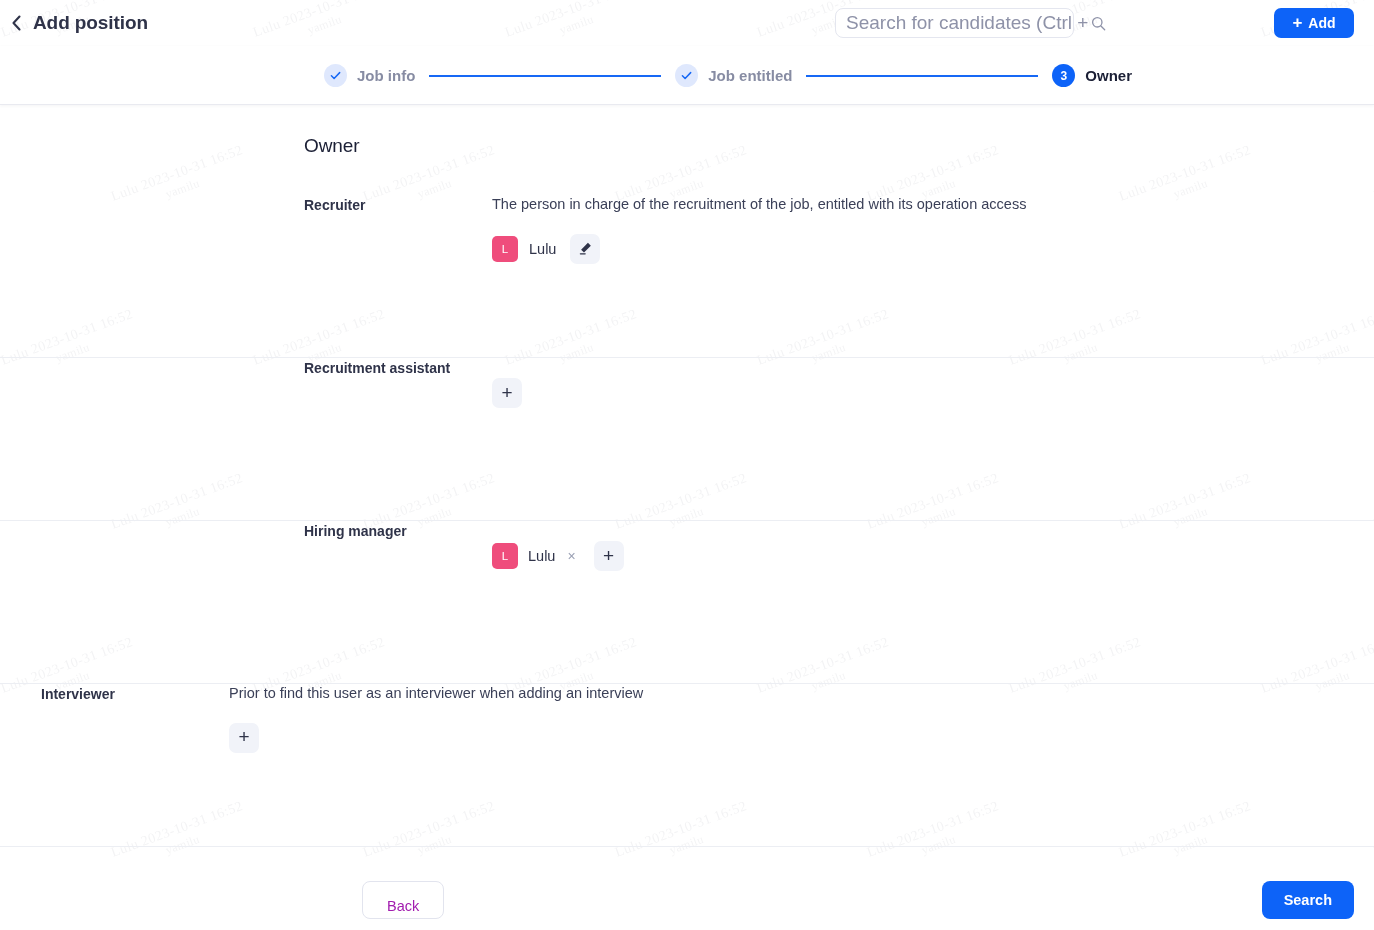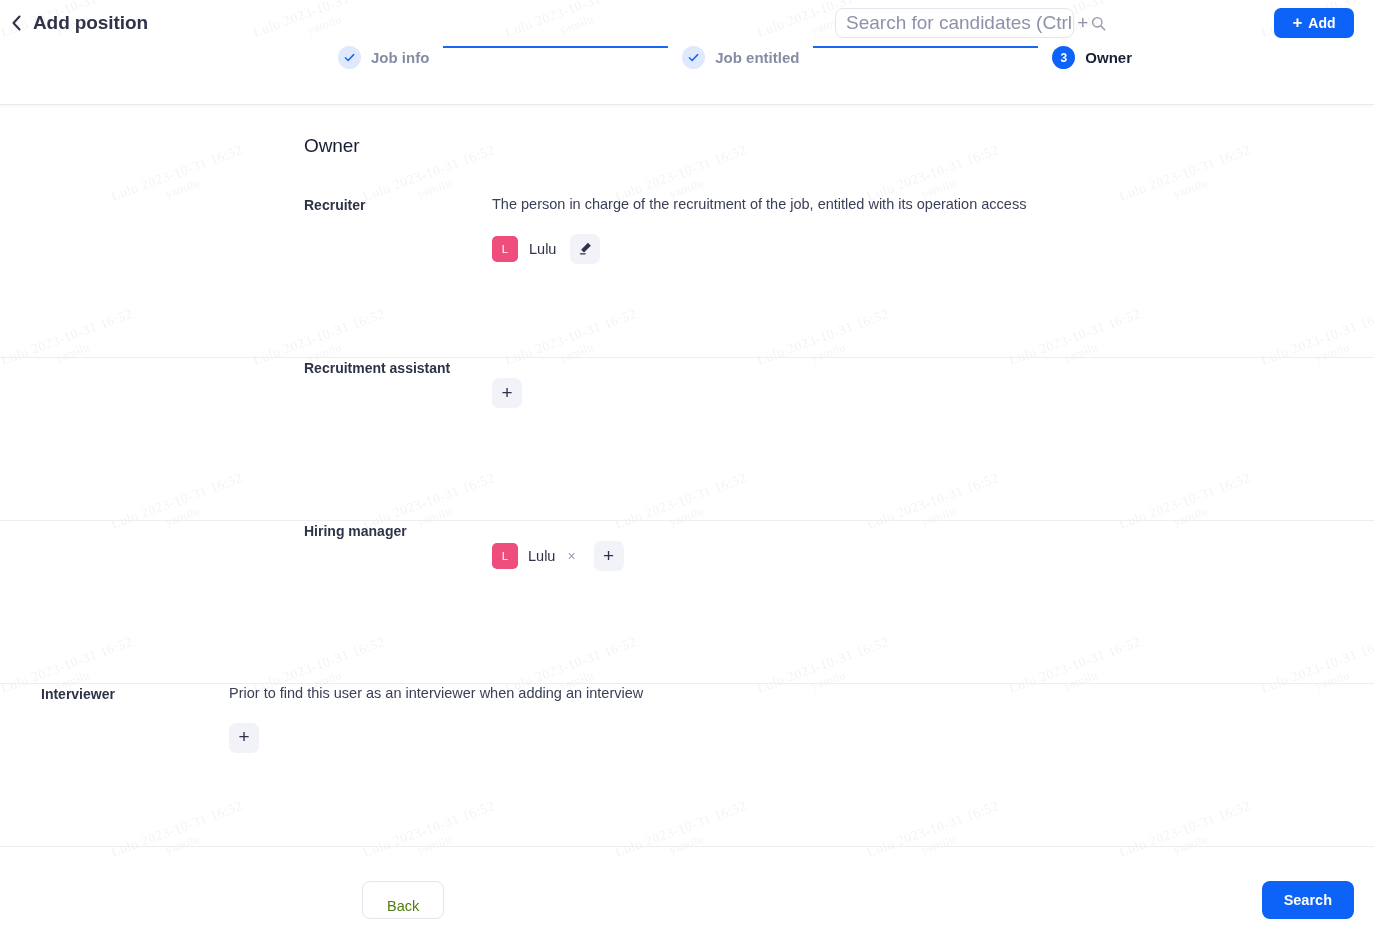--- a/index.html
+++ b/index.html
@@ -122,26 +122,26 @@
   
   .stepper-wrap {
     position: relative;
     height: 59px;
     border-bottom: 1px solid #e9eaf0;
     box-shadow: 0 1px 3px rgba(47,51,73,0.055);
     background: transparent;
   }
   .stepper {
     position: absolute;
-    left: 338px;
+    left: 324px;
     right: 242px;
     top: 0;
     height: 59px;
     display: flex;
-    align-items: flex-start;
+    align-items: center;
   }
   .step {
     display: flex;
     align-items: center;
     gap: 10px;
     flex: 0 0 auto;
     cursor: pointer;
   }
   .step-bullet {
     width: 23px; height: 23px;
@@ -287,21 +287,21 @@
   }
   .btn-back {
     height: 38px;
     min-width: 80px;
     padding: 16px 24px;
     border: 1px solid #e2e4ee;
     background: #ffffff;
     border-radius: 8px;
     font-family: "Liberation Sans", sans-serif;
     font-size: 14.5px;
-    color: #4d7c0f;
+    color: #a21caf;
     cursor: pointer;
     margin-left: 58px;
   }
   .btn-submit {
     position: absolute;
     right: 20px;
     height: 38px;
     min-width: 92px;
     padding: 0 22px;
     border: 0;

